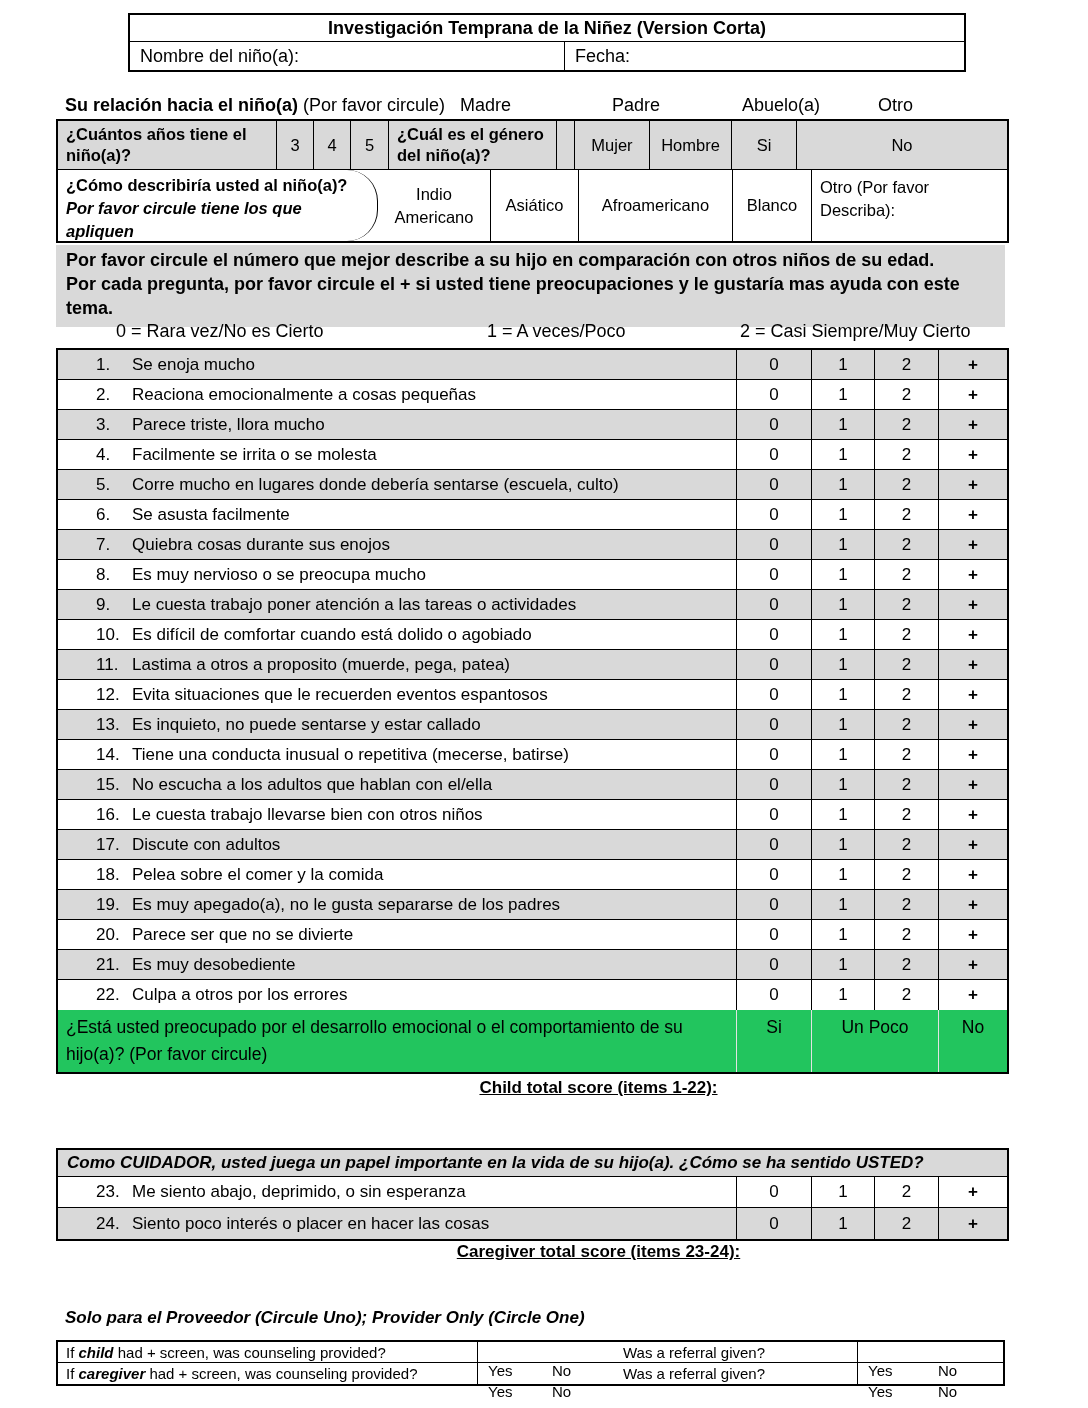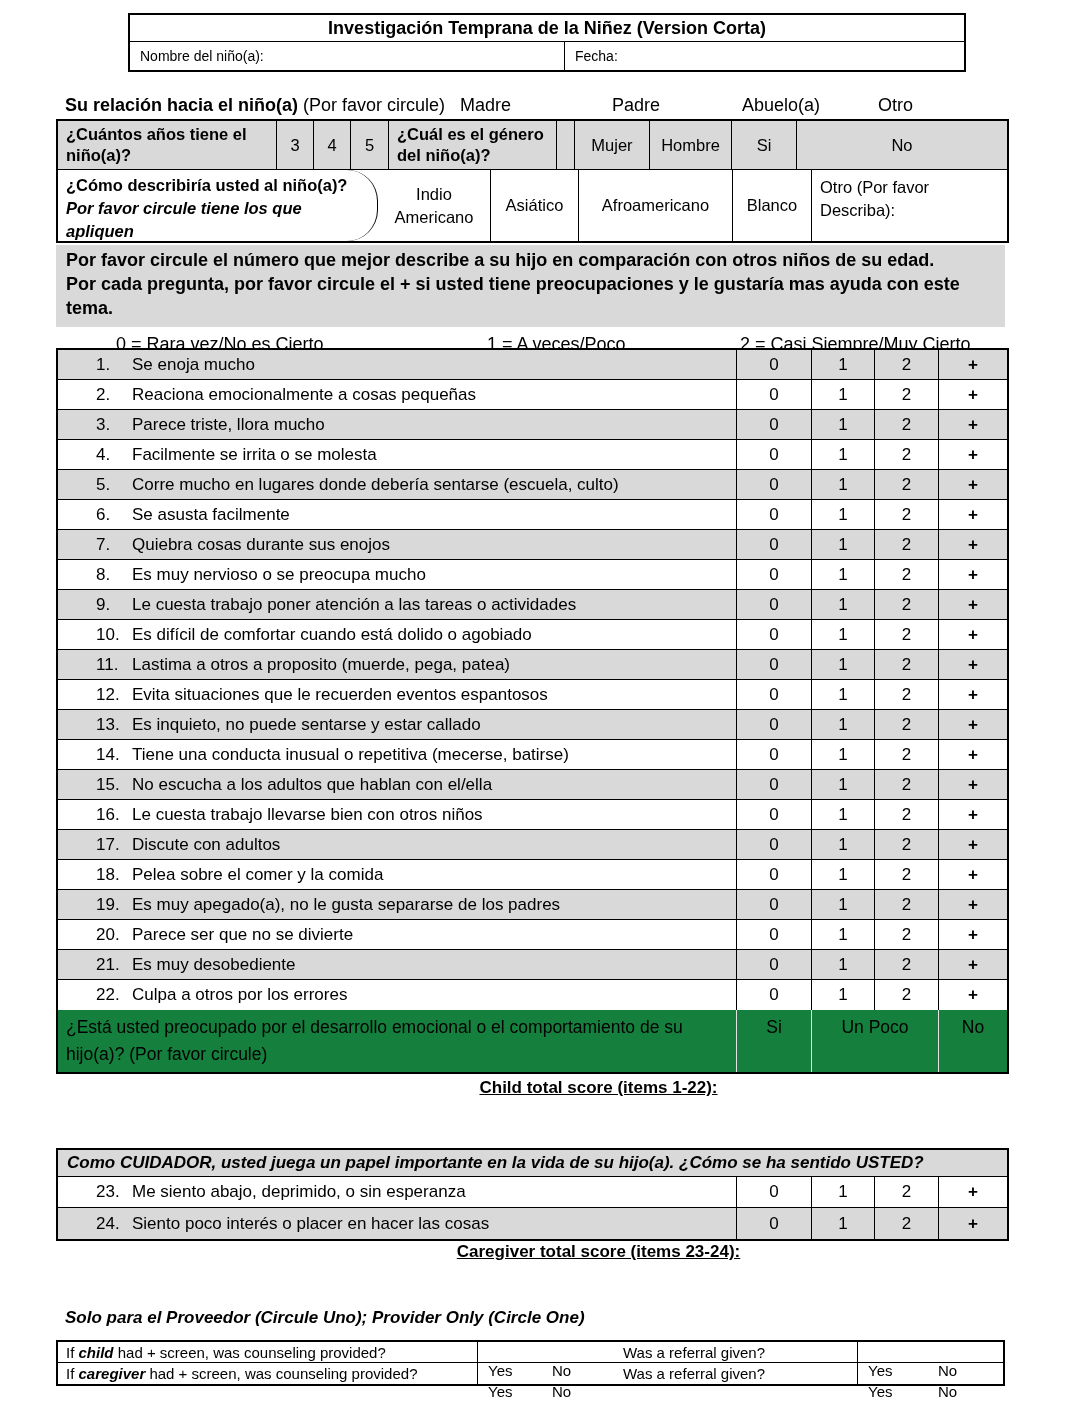--- a/index.html
+++ b/index.html
@@ -13,21 +13,21 @@
   
   .tbl { border:2px solid #000; background:#fff; }
   .trow { display:flex; }
   .cell { border-right:1px solid #000; display:flex; align-items:center; }
   .cell.last { border-right:none; }
   .center { justify-content:center; text-align:center; }
 
   
   #title-table { left:128px; top:13px; width:838px; }
   #title-table .title-row { height:27px; border-bottom:1px solid #000; font-weight:bold; font-size:18px; display:flex; align-items:center; justify-content:center; }
-  #title-table .name-row { display:flex; height:28px; font-size:14px; }
+  #title-table .name-row { display:flex; height:28px; font-size:18px; }
   #title-table .name-cell { width:435px; border-right:1px solid #000; padding-left:10px; display:flex; align-items:center; }
   #title-table .date-cell { flex:1; padding-left:10px; display:flex; align-items:center; }
 
   
   #relation-line { left:56px; top:93px; width:949px; height:26px; font-size:18px; }
   #relation-line .rel-prompt { position:absolute; left:9px; top:2px; }
   #relation-line .rel-bold { font-weight:bold; }
   #relation-line .rel-opt { position:absolute; top:2px; }
 
   
@@ -45,35 +45,35 @@
   .desc-q { font-weight:bold; }
   .desc-i { font-weight:bold; font-style:italic; }
   .race-cell { text-align:center; line-height:1.35; }
   .otro-cell { align-items:flex-start; padding:6px 8px; line-height:1.4; }
 
   
   #instructions { left:56px; top:245px; width:949px; background:#d9d9d9; font-weight:bold; font-size:18px; line-height:1.33; padding:4px 10px 6px 10px; }
 
   
   #legend { left:56px; top:319px; width:949px; height:27px; font-size:18px; }
-  #legend span { position:absolute; top:15px; }
+  #legend span { position:absolute; top:2px; }
   #legend .lg0 { left:60px; } #legend .lg1 { left:431px; } #legend .lg2 { left:684px; }
 
   
   .item-row { display:flex; height:30px; border-bottom:1px solid #000; font-size:17px; }
   .item-row.shaded { background:#d9d9d9; }
   .item-row:last-child { border-bottom:none; }
   .text-col { width:679px; border-right:1px solid #000; display:flex; align-items:center; padding-left:38px; }
   .item-num { display:inline-block; width:36px; flex:0 0 36px; }
   .score-col { width:75px; border-right:1px solid #000; display:flex; align-items:center; justify-content:center; }
   .score-col.c1 { width:63px; } .score-col.c2 { width:64px; }
   .score-col.cplus { width:68px; flex:1; border-right:none; font-weight:bold; }
 
   #child-table { left:56px; top:348px; width:953px; }
-  .concern-row { display:flex; height:62px; background:#15803d; font-size:17.5px; }
+  .concern-row { display:flex; height:62px; background:#22c55e; font-size:17.5px; }
   .concern-q { width:679px; border-right:1px solid #e3e3e3; padding:4px 0 0 8px; line-height:1.55; }
   .concern-opt { border-right:1px solid #e3e3e3; display:flex; justify-content:center; padding-top:7px; }
   .concern-opt.o-si { width:75px; }
   .concern-opt.o-unpoco { width:127px; }
   .concern-opt.o-no { flex:1; border-right:none; }
 
   .total-line { left:56px; top:1078px; width:949px; text-align:center; font-size:17px; font-weight:bold; }
   .total-line span { text-decoration:underline; position:relative; left:68px; }
 
   

